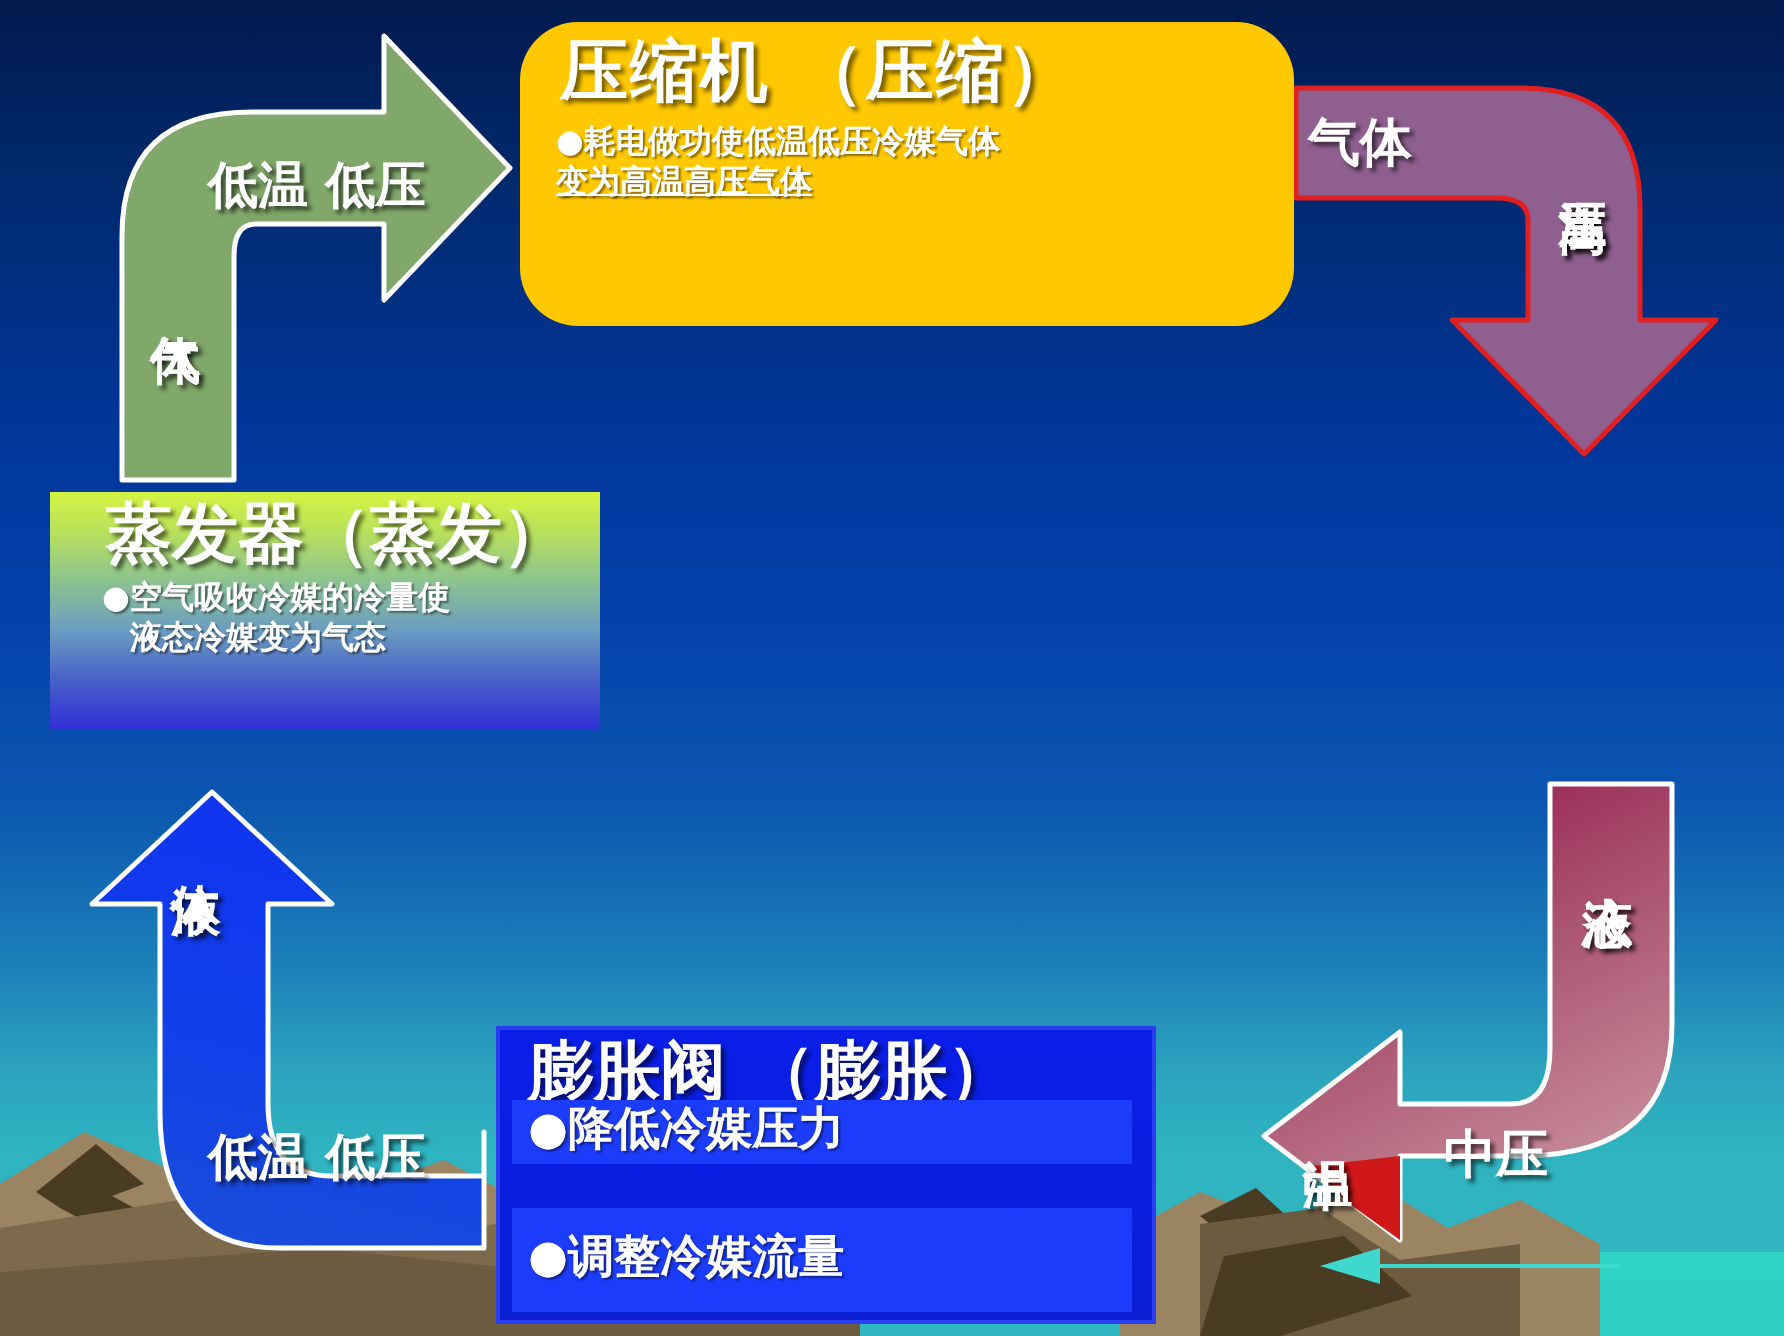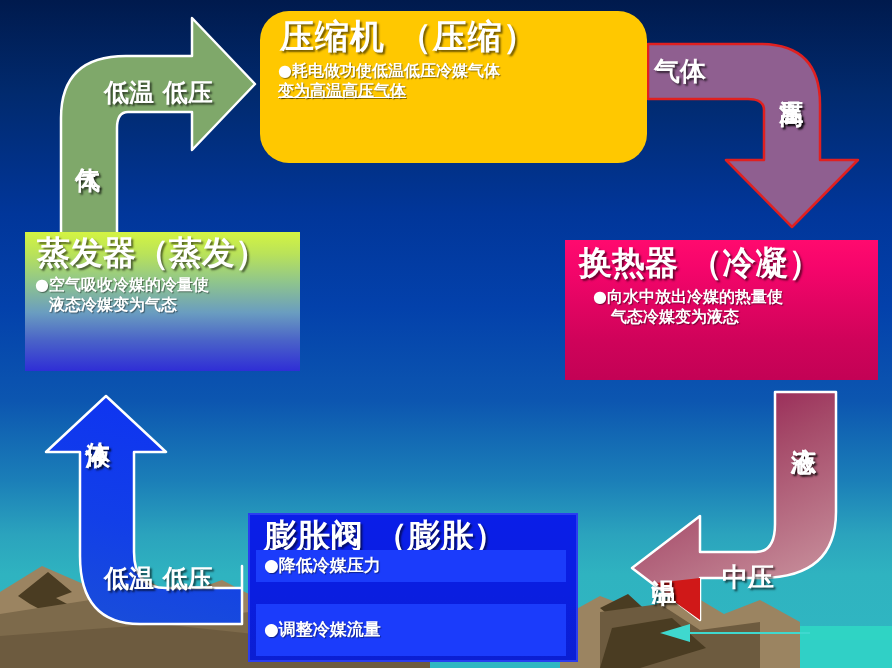--- a/index.html
+++ b/index.html
@@ -52,22 +52,23 @@
   #compressor {
     left: 260px; top: 11px; width: 387px; height: 152px;
     background: #FFC800;
     border-radius: 29px;
   }
   #compressor .title { color: #ffffff; padding: 8px 0 0 20px; letter-spacing: 1px; }
   #compressor .desc  { color: #ffffff; padding: 6px 12px 0 18px; }
 
   
   #evaporator {
-    left: 25px; top: 232px; width: 275px; height: 139px;
+    left: 25px; top: 246px; width: 275px; height: 119px;
     background: linear-gradient(180deg, #d4f442 0%, #b9e25a 16%, #8fc58c 36%, #6a9dc0 58%, #4a63c8 78%, #2f2ed6 100%);
+    padding-left: 16px;
   }
   #evaporator .title { color:#ffffff; padding: 4px 0 0 12px; font-size: 33px; }
   #evaporator .desc  { color:#ffffff; padding: 4px 8px 0 10px; }
 
   
   #heatexchanger {
     left: 565px; top: 240px; width: 313px; height: 140px;
     background: linear-gradient(180deg, #ff0a6e 0%, #f5056b 20%, #e00461 48%, #cf035a 72%, #c30255 100%);
   }
   #heatexchanger .title { color:#ffffff; padding: 6px 0 0 14px; font-size:33px; }
@@ -81,21 +82,21 @@
   }
   #expansion .title { color:#ffffff; padding: 4px 0 0 14px; font-size:33px; }
   .exp-band {
     position: relative;
     background: #1b3cfb;
     margin: 0 10px 0 6px;
     height: 32px;
     display: flex;
     align-items: center;
   }
-  .exp-band .desc { padding-left: 8px; font-size: 17px; }
+  .exp-band .desc { padding-left: 8px; font-size: 23px; }
   #exp-band-1 { margin-top: -4px; }
   #exp-band-2 { margin-top: 22px; height: 52px; }
 
   
   .alabel {
     position: absolute;
     color: #ffffff;
     font-weight: bold;
     text-shadow: 2px 2px 2px rgba(0,0,0,0.6);
     white-space: nowrap;
@@ -220,25 +221,20 @@
     <div class="desc">●耗电做功使低温低压冷媒气体</div>
     <div class="desc" style="padding-top:0;text-decoration:underline;">变为高温高压气体</div>
   </div>
 
   <div class="node" id="evaporator">
     <div class="title">蒸发器（蒸发）</div>
     <div class="desc">●空气吸收冷媒的冷量使</div>
     <div class="desc" style="padding-top:0; padding-left:24px;">液态冷媒变为气态</div>
   </div>
 
-  <div class="node" id="heatexchanger">
-    <div class="title">换热器 （冷凝）</div>
-    <div class="desc">●向水中放出冷媒的热量使</div>
-    <div class="desc" style="padding-top:0; padding-left:46px;">气态冷媒变为液态</div>
-  </div>
 
   <div class="node" id="expansion">
     <div class="title">膨胀阀 （膨胀）</div>
     <div class="exp-band" id="exp-band-1">
       <div class="desc">●降低冷媒压力</div>
     </div>
     <div class="exp-band" id="exp-band-2">
       <div class="desc">●调整冷媒流量</div>
     </div>
   </div>

